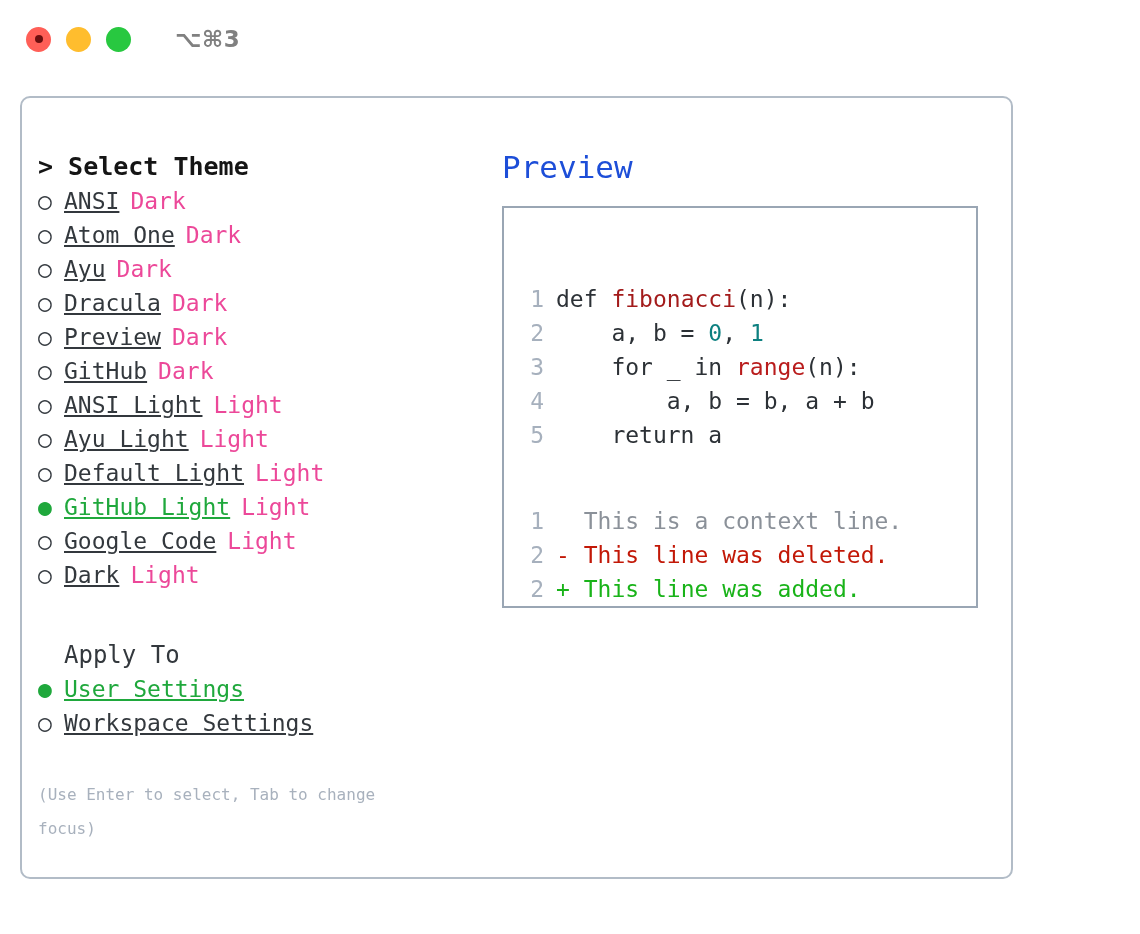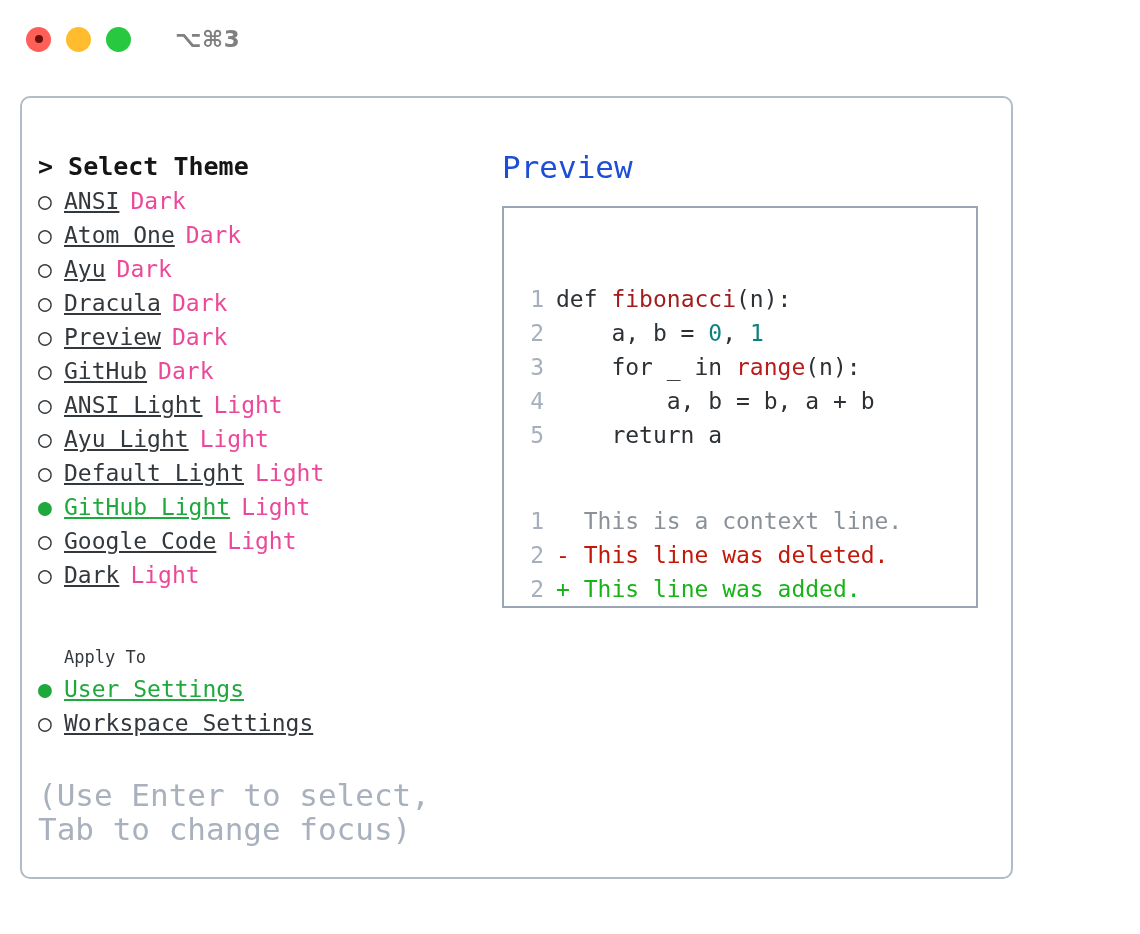--- a/index.html
+++ b/index.html
@@ -120,29 +120,29 @@
     margin-left: 11px;
     text-align: center;
   }
 
   .section-gap { height: 46px; }
 
   .section-head {
     display: flex;
     align-items: baseline;
     height: 34px;
-    font-size: 17px;
+    font-size: 24px;
     line-height: 34px;
     color: #33383d;
     white-space: pre;
   }
 
   .hint {
     margin-top: 38px;
-    font-size: 31px;
+    font-size: 16px;
     line-height: 34px;
     color: #a8b1bd;
     width: 400px;
   }
 
   
   .right-pane {
     position: absolute;
     left: 480px;
     top: 52px;

